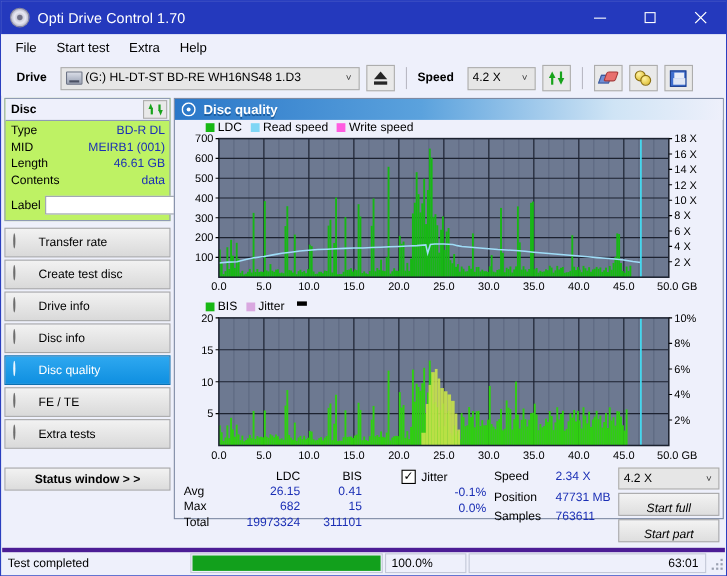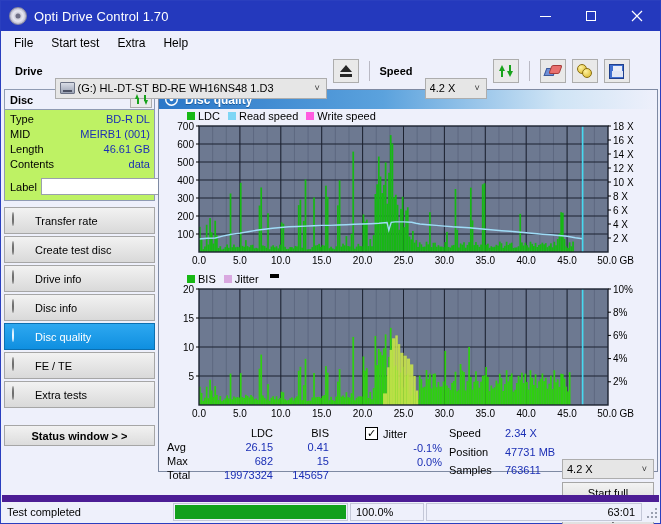--- a/index.html
+++ b/index.html
@@ -35,21 +35,21 @@
   .win-btn .mn{display:block;width:11px;height:1px;background:#fff;}
   .win-btn .mx{display:block;width:10px;height:10px;border:1px solid #fff;box-sizing:border-box;}
   
   .menubar{height:24px;display:flex;align-items:center;background:#eef0fb;padding-left:4px;border-bottom:0;}
   .menu-item{padding:2px 9px;font-size:12px;color:#000;}
   
   .toolbar{height:32px;display:flex;align-items:center;background:#eef0fb;padding:0 6px;gap:6px;}
   .tb-label{font-size:11px;font-weight:bold;padding:0 6px 0 8px;}
   .combo{
     height:21px;background:#e6e6e6;border:1px solid #adadad;box-sizing:border-box;
-    display:flex;align-items:center;font-size:11px;position:relative;padding-left:4px;margin-top:34px;
+    display:flex;align-items:center;font-size:11px;position:relative;padding-left:4px;
   }
   .combo .cv{white-space:nowrap;overflow:hidden;}
   .combo .chev{
     margin-left:auto;width:17px;height:100%;display:flex;align-items:center;justify-content:center;
     font-size:9px;color:#303030;
   }
   .combo.drive{width:272px;}
   .combo.drive .drv-ic{
     width:15px;height:12px;margin-right:3px;flex:0 0 auto;position:relative;
     background:linear-gradient(#d8dce6,#9aa2b4);border:1px solid #6b7285;border-radius:1px;box-sizing:border-box;
@@ -154,26 +154,26 @@
   .cb{width:13px;height:13px;border:1px solid #000;background:#fff;box-sizing:border-box;display:flex;align-items:center;justify-content:center;font-size:11px;line-height:1;}
   .jit-row{text-align:right;color:#1b2fb5;padding-right:1px;}
   .rightinfo{margin-left:6px;display:grid;grid-template-columns:56px 68px;row-gap:2px;}
   .rightinfo .rk{}
   .rightinfo .rv{color:#1b2fb5;}
   .actions{position:absolute;right:3px;top:2px;width:92px;}
   .combo.spd2{width:92px;height:20px;}
   .act-btn{
     width:92px;height:21px;box-sizing:border-box;margin-top:3px;
     background:linear-gradient(#f3f3f3,#dedede);border:1px solid #a6a6a6;
-    display:flex;align-items:center;justify-content:center;font-size:11px;
+    display:flex;align-items:flex-end;justify-content:center;font-size:11px;font-style:italic;
   }
   
   .statusbar{
     position:absolute;left:1px;right:1px;bottom:1px;height:20px;display:flex;align-items:center;
-    background:#eef0fb;border-top:7px solid #4c1d95;font-size:11px;
+    background:#eef0fb;border-top:4px solid #4c1d95;font-size:11px;
   }
   .sb-cell{height:18px;display:flex;align-items:center;border:1px solid #c4c8d8;box-sizing:border-box;margin:0 1px;}
   .sb-text{flex:0 0 168px;padding-left:4px;border:none;}
   .sb-prog{flex:0 0 175px;position:relative;background:#eef0fb;}
   .sb-prog .fill{position:absolute;left:1px;top:1px;bottom:1px;background:#12a01c;}
   .sb-pct{flex:0 0 74px;padding-left:5px;}
   .sb-time{flex:1;justify-content:flex-end;padding-right:6px;}
   .grip{width:12px;height:12px;position:relative;margin-left:2px;margin-right:2px;}
   .grip i{position:absolute;width:2px;height:2px;background:#9aa0b0;}
 </style>
@@ -1017,21 +1017,21 @@
             <div>Avg</div>
             <div class="rv">26.15</div>
             <div class="rv">0.41</div>
 
             <div>Max</div>
             <div class="rv">682</div>
             <div class="rv">15</div>
 
             <div>Total</div>
             <div class="rv">19973324</div>
-            <div class="rv">145657</div>
+            <div class="rv">311101</div>
           </div>
 
           <div class="jitbox">
             <div class="jit-head">
               <span class="cb">
                   <span>✓</span>
                 </span>
               <span style="width:60px;text-align:left;">Jitter</span>
             </div>
             <div class="jit-row" style="margin-top:2px;">-0.1%</div>

